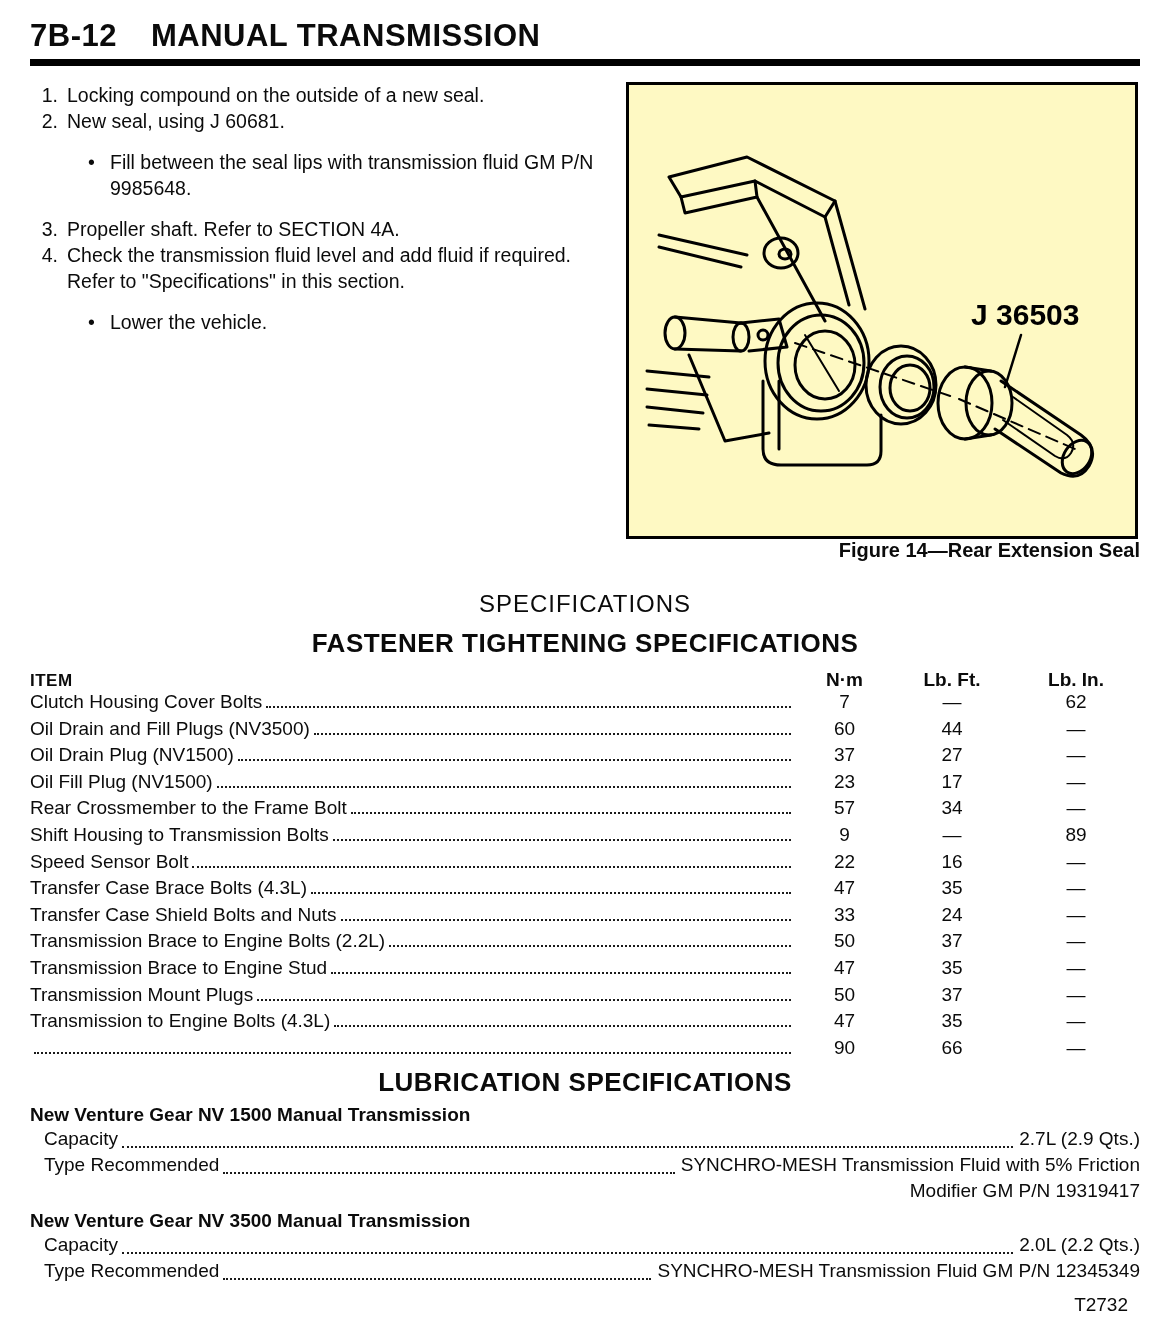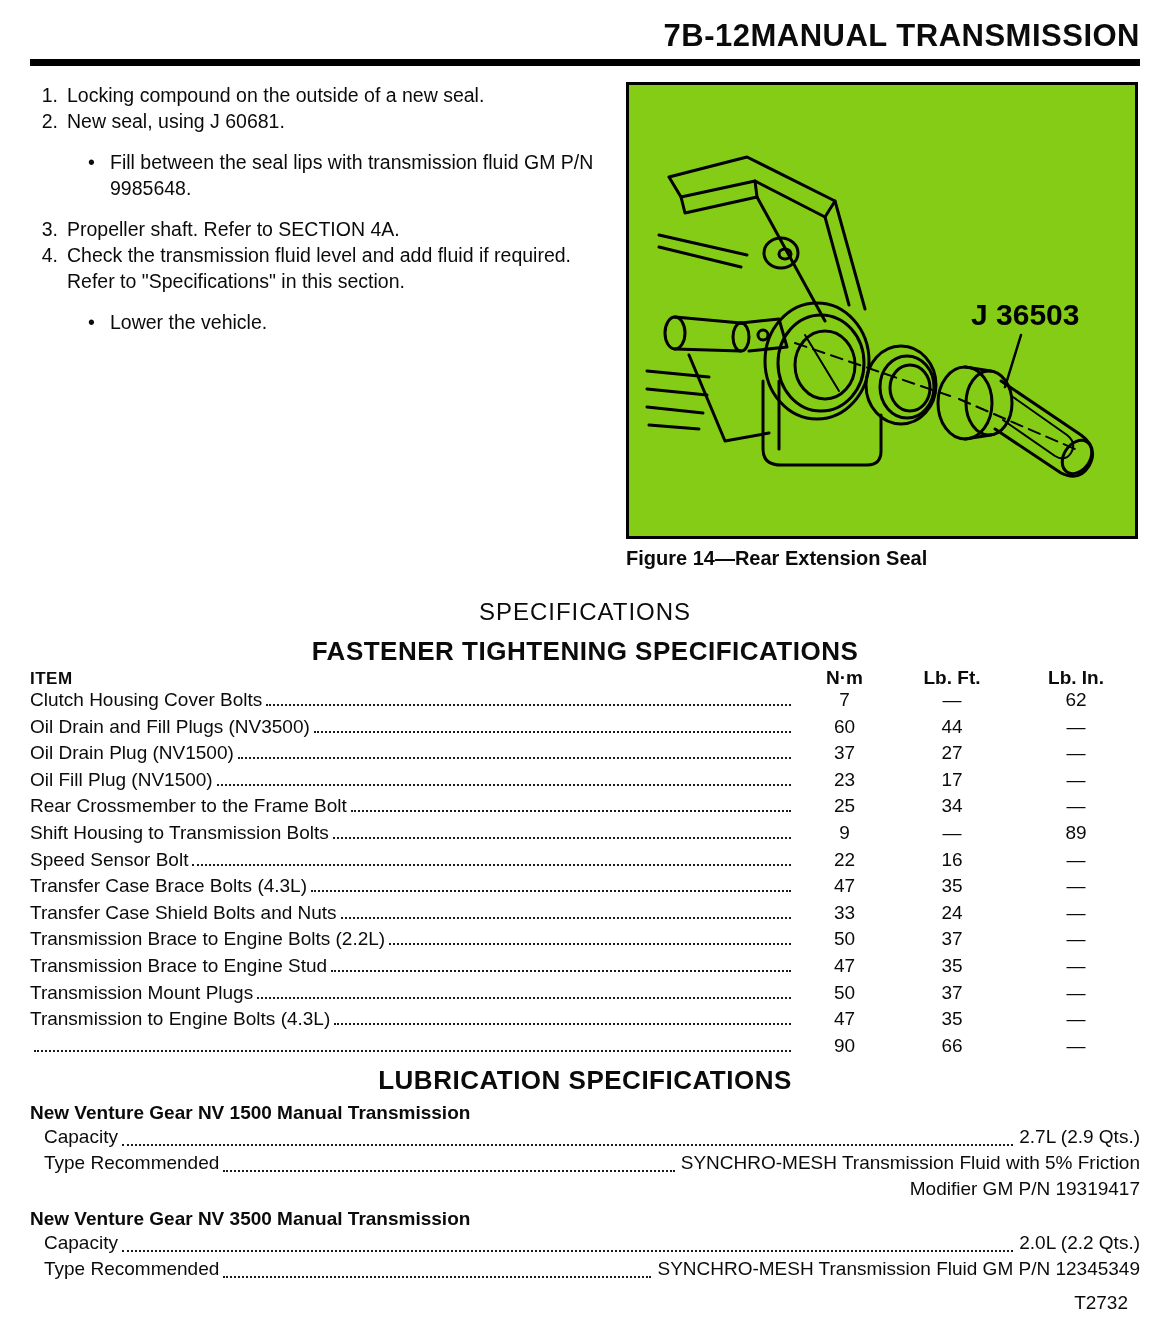--- a/index.html
+++ b/index.html
@@ -4,50 +4,50 @@
 <style>
   * { box-sizing: border-box; }
   html,body { margin:0; padding:0; }
   body {
     width:1168px; height:1344px; background:#ffffff; color:#0b0b0b;
     font-family:"Liberation Sans", sans-serif; overflow:hidden;
   }
   .page { padding:12px 28px 0 30px; }
 
   
-  .masthead { display:flex; align-items:baseline; padding-top:6px;justify-content:flex-end; }
+  .masthead { display:flex; gap:34px; align-items:baseline; padding-top:6px; }
   .masthead .code, .masthead .title {
     font-size:31px; font-weight:800; letter-spacing:0.5px;
   }
   .masthead-rule { height:7px; background:#000; margin-top:5px; }
 
   
   .top-section { display:flex; margin-top:16px; align-items:flex-start; }
   .steps-col { flex:1; padding-right:14px; font-size:19.5px; line-height:26px; }
   .step { display:flex; margin:0; }
   .step .marker { width:28px; flex:none; text-align:right; margin-right:9px; }
   .step .text { flex:1; }
   .bullet-step { display:flex; margin:15px 0 15px 58px; }
   .bullet-step .marker { width:14px; flex:none; margin-right:8px; }
   .bullet-step .text { flex:1; }
 
   .figure-col { width:514px; flex:none; }
-  .figure-box { width:512px; height:457px; border:3px solid #000; background:#84cc16; }
+  .figure-box { width:512px; height:457px; border:3px solid #000; background:#fef9c3; }
   .figure-caption {
-    text-align:left; font-weight:700; font-size:20px; margin-top:8px;
+    text-align:right; font-weight:700; font-size:20px; margin-top:0;
   }
   svg text { font-family:"Liberation Sans", sans-serif; }
 
   
   .spec-title { text-align:center; font-size:24px; font-weight:400; margin-top:28px; letter-spacing:1px; }
   .sub-title  { text-align:center; font-size:26px; font-weight:800; margin-top:10px; letter-spacing:0.5px; }
   .lube-title { text-align:center; font-size:26px; font-weight:800; margin-top:4px; letter-spacing:0.5px; }
 
   
-  .spec-table { font-size:19px; }
+  .spec-table { margin-top:10px; font-size:19px; }
   .spec-hrow { display:flex; align-items:baseline; font-weight:700; }
   .spec-hrow .item-h { flex:1; font-size:17px; letter-spacing:0.5px; }
   .spec-row { display:flex; align-items:baseline; height:26.6px; }
   .col-nm   { width:95px;  flex:none; text-align:center; }
   .col-lbft { width:120px; flex:none; text-align:center; }
   .col-lbin { width:128px; flex:none; text-align:center; }
   .item-label { flex:none; white-space:nowrap; }
   .leader { flex:1; border-bottom:2px dotted #1a1a1a; margin:0 6px 4px 4px; min-width:16px; }
 
   
@@ -193,21 +193,21 @@
     <div class="spec-row">
       <span class="item-label">Oil Fill Plug (NV1500)</span>
         <span class="leader"></span>
       <span class="col-nm">23</span>
       <span class="col-lbft">17</span>
       <span class="col-lbin">—</span>
     </div>
     <div class="spec-row">
       <span class="item-label">Rear Crossmember to the Frame Bolt</span>
         <span class="leader"></span>
-      <span class="col-nm">25</span>
+      <span class="col-nm">57</span>
       <span class="col-lbft">34</span>
       <span class="col-lbin">—</span>
     </div>
     <div class="spec-row">
       <span class="item-label">Shift Housing to Transmission Bolts</span>
         <span class="leader"></span>
       <span class="col-nm">9</span>
       <span class="col-lbft">—</span>
       <span class="col-lbin">89</span>
     </div>

